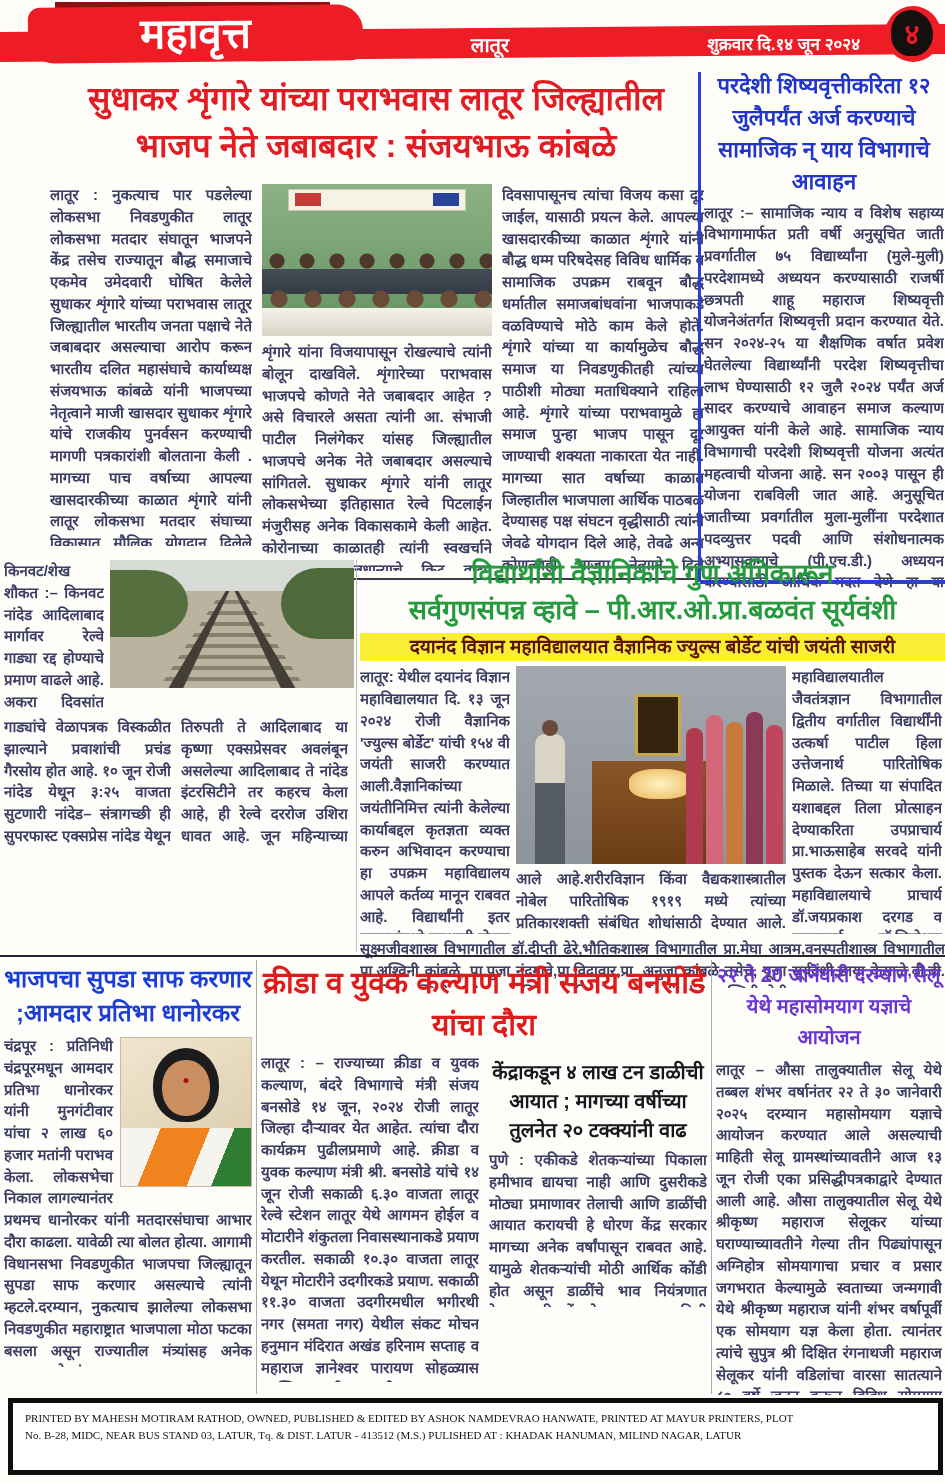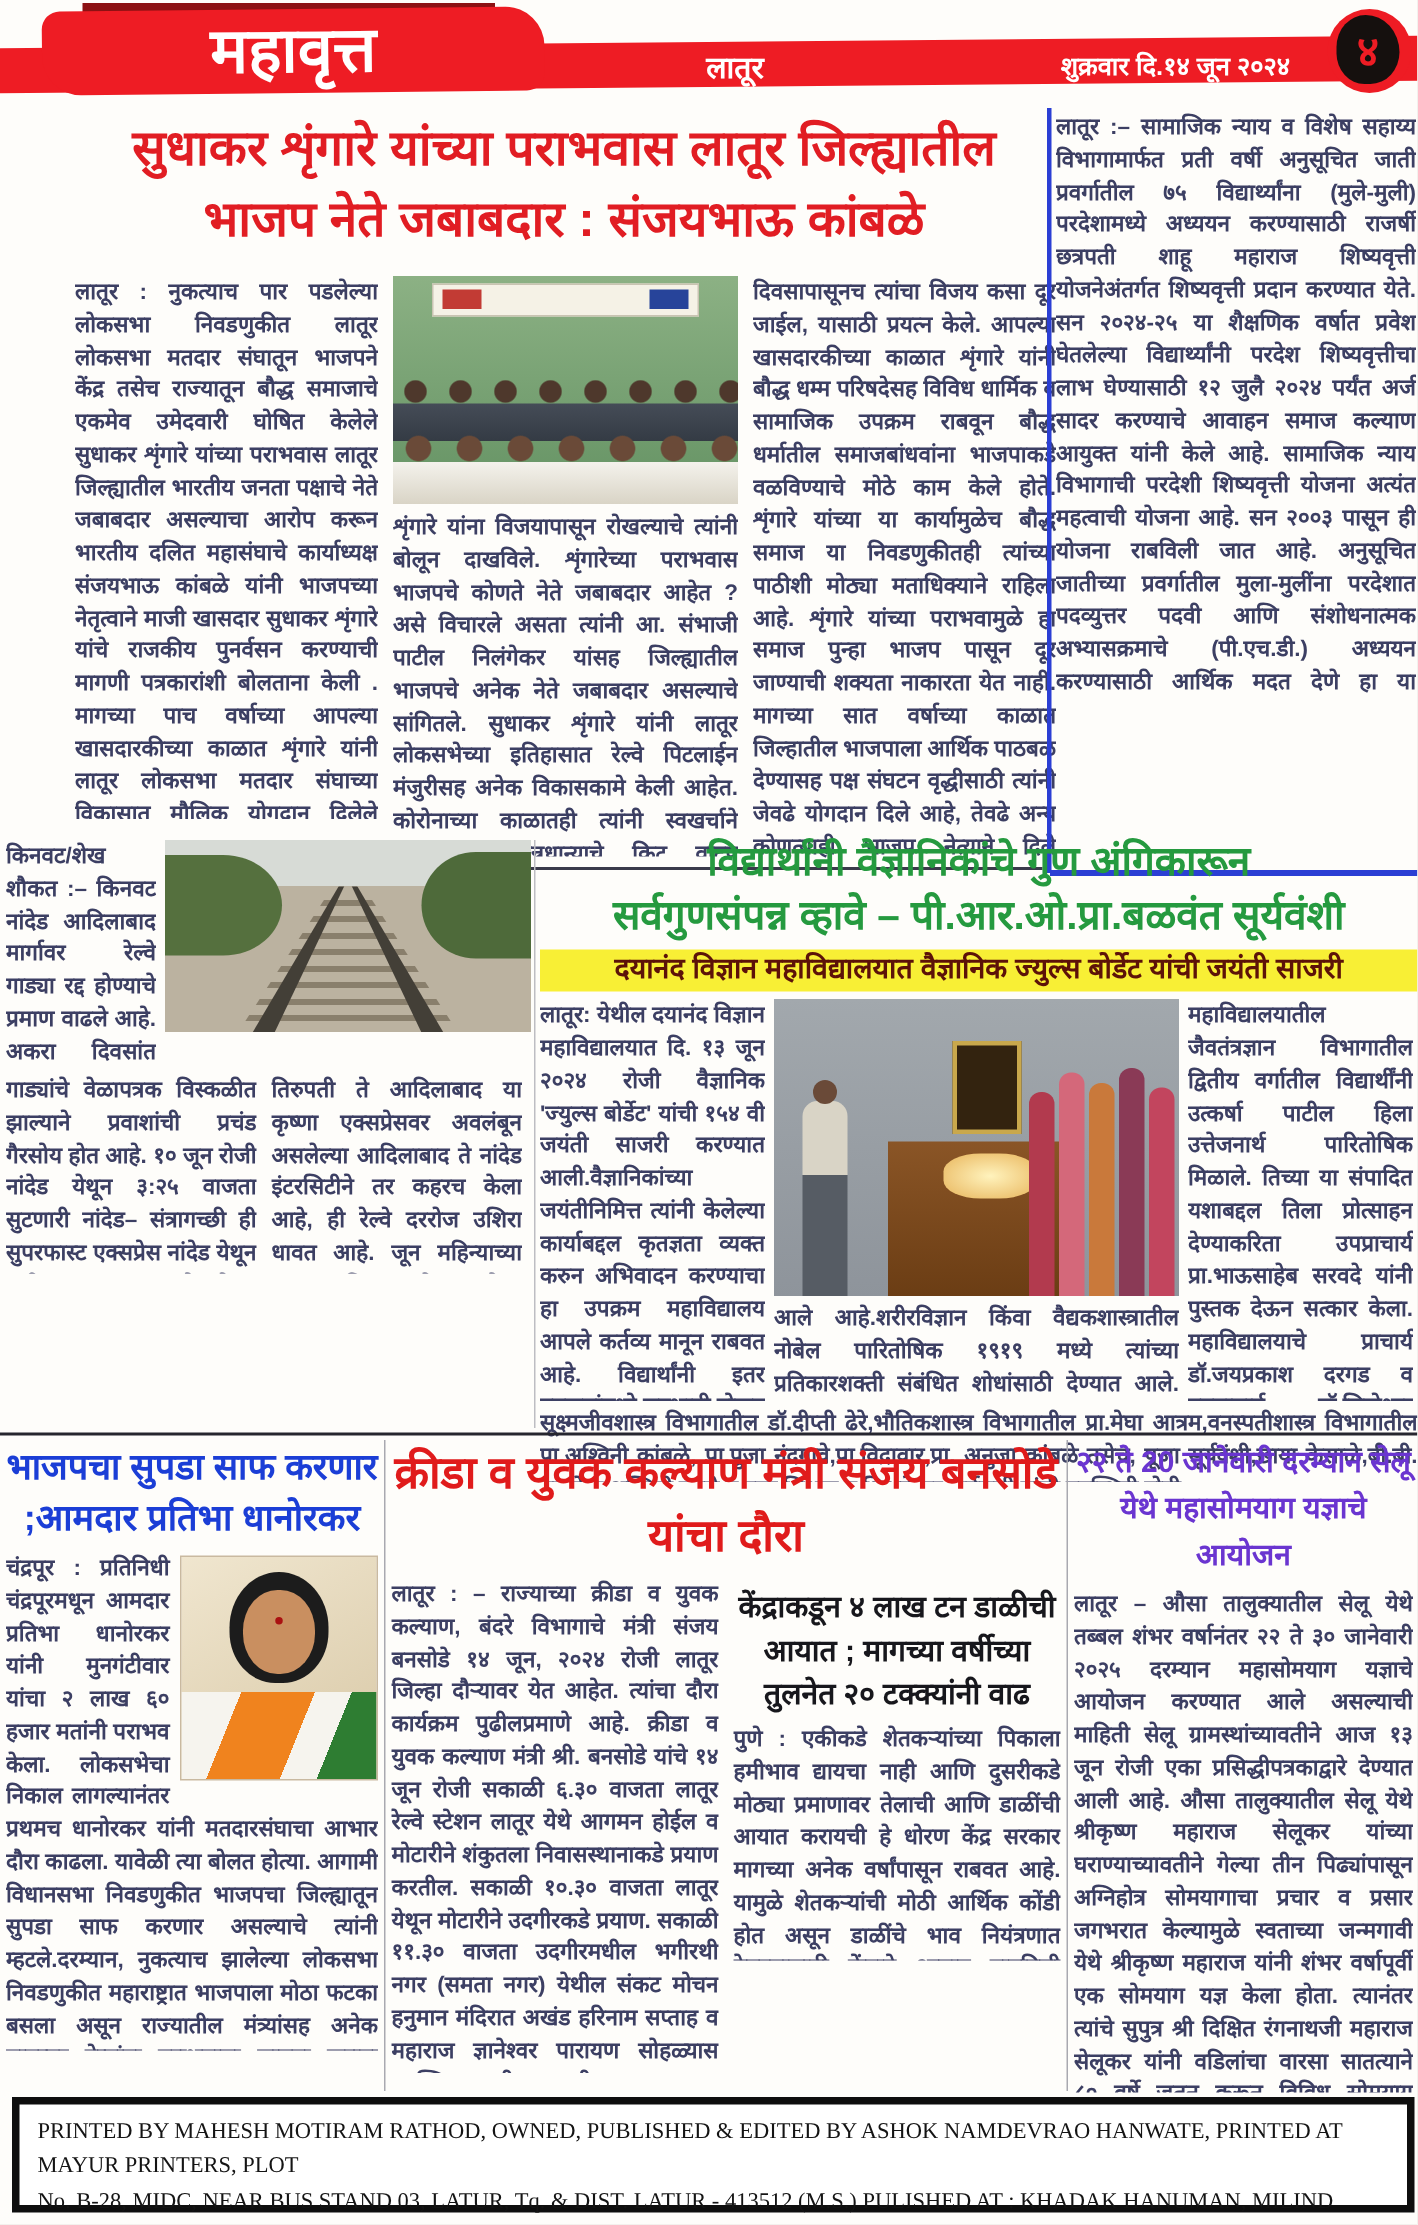--- a/index.html
+++ b/index.html
@@ -113,21 +113,21 @@
   .min-c1{width:218px;height:330px;}
   .min-c2{width:218px;}
   .min-c2-top{height:92px;}
   .dal-body{height:158px;}
 
   .som-article{left:716px;top:960px;width:226px;height:434px;}
   .som-body{height:336px;margin-top:6px;}
 
   
   .footer{left:8px;top:1398px;width:901px;height:53px;border:5px solid #0e0e0e;background:#fff;
-      padding:7px 12px;font-family:"Liberation Serif","DejaVu Serif",serif;font-size:15px;line-height:1.55;color:#141414;}
+      padding:7px 12px;font-family:"Liberation Serif","DejaVu Serif",serif;font-size:11px;line-height:1.55;color:#141414;}
 </style>
 </head>
 <body>
 
 <div class="page">
 
   <div class="abs mast-strip"></div>
   <div class="abs mast-band"></div>
   <div class="abs mast-logo">
     <span>महावृत्त</span>
@@ -149,20 +149,21 @@
         <div class="crowd-back"></div>
         <div class="crowd-front"></div>
       </div>
       <div class="mid-text body-text">शृंगारे यांना विजयापासून रोखल्याचे त्यांनी बोलून दाखविले. शृंगारेच्या पराभवास भाजपचे कोणते नेते जबाबदार आहेत ? असे विचारले असता त्यांनी आ. संभाजी पाटील निलंगेकर यांसह जिल्ह्यातील भाजपचे अनेक नेते जबाबदार असल्याचे सांगितले. सुधाकर शृंगारे यांनी लातूर लोकसभेच्या इतिहासात रेल्वे पिटलाईन मंजुरीसह अनेक विकासकामे केली आहेत. कोरोनाच्या काळातही त्यांनी स्वखर्चाने गोरगरिबांना अन्नधान्याचे किट वाटप करण्याचे काम केले आहे.  भाजपच्या सर्व गट – तटातील नेत्यांना सोबत घेऊन चालणाऱ्या शृंगारे यांचा मूळ पिंडच सेवाभाव जोपासणारा होता. आपल्या समाजासह सर्वच समाज बांधवांशी त्यांचे अत्यंत स्नेहाचे , जिव्हाळ्याचे संबंध होते. त्यांचे सर्वांशी असलेले जिव्हाळ्याचे संबंधच जिल्ह्यातील भाजप नेत्यांना पाहवत नव्हते. त्यामुळेच केंद्रीय नेतृत्वाकडून आपल्या कार्यक्षमतेच्या जोरावर पहिल्या उमेदवारी यादीत उमेदवारी घोषित झालेल्या शृंगारे यांना  भाजपच्या जिल्हातील नेत्यांनी अगदी प्रचाराच्या पहिल्या</div>
     </div>
     <div class="main-col body-text">दिवसापासूनच त्यांचा विजय कसा दूर जाईल, यासाठी प्रयत्न केले. आपल्या खासदारकीच्या काळात शृंगारे यांनी बौद्ध धम्म परिषदेसह विविध धार्मिक व सामाजिक उपक्रम राबवून बौद्ध धर्मातील समाजबांधवांना भाजपाकडे वळविण्याचे मोठे काम केले होते. शृंगारे यांच्या या कार्यामुळेच बौद्ध समाज या निवडणुकीतही त्यांच्या पाठीशी मोठ्या मताधिक्याने राहिला आहे. शृंगारे यांच्या पराभवामुळे हा समाज पुन्हा भाजप पासून दूर जाण्याची शक्यता नाकारता येत नाही. मागच्या सात वर्षाच्या काळात जिल्हातील भाजपाला आर्थिक पाठबळ देण्यासह पक्ष संघटन वृद्धीसाठी त्यांनी जेवढे योगदान दिले आहे, तेवढे अन्य कोणत्याही भाजप नेत्याने दिले नसल्याचे कांबळे यांनी बोलून दाखविले. एवढे सगळे करणाऱ्या नेत्यालाच स्वपक्षाचे नेतेच जर विश्वासघात करून पराभूत करत असतील तर विश्वासाची अपेक्षा करायची तरी कोणाकडून ? अशी भावना कांबळे यांनी व्यक्त केली. या सर्व समाजासाठी सर्वतोपरी योगदान देणाऱ्या सुधाकर शृंगारे यांच्या नेतृत्वाकडे लक्ष देऊन चालणाऱ्या समाजबांधवांनी यावेळी संजयभाऊ कांबळे यांच्यासह प्रा. बाळाजी आचार्य, एड. सुभाष सोनकांबळे, मयुर सोनकांबळे, संतोष धोत्रे, धम्मानंद वाघमारे, नामदेव बनसोडे, सतीश वाघमारे, अरविंद सोनकांबळे, बिलास कांबळे, बबन वाघमारे, चेतन महालिंगे, धम्मपाल सावंत, कैलास श्रीरामवार, गोविंद गायकवाड, आदी मान्यवर मोठ्या संख्येने उपस्थित होते.</div>
   </div>
 
   <div class="abs vline-blue"></div>
   <div class="abs sch-col">
+    <div class="sch-headline">परदेशी शिष्यवृत्तीकरिता १२ जुलैपर्यंत अर्ज करण्याचे सामाजिक न् याय विभागाचे आवाहन</div>
     <div class="sch-body body-text">लातूर :–  सामाजिक न्याय व विशेष सहाय्य विभागामार्फत प्रती वर्षी अनुसूचित जाती प्रवर्गातील ७५ विद्यार्थ्यांना (मुले-मुली) परदेशामध्ये अध्ययन करण्यासाठी राजर्षी छत्रपती शाहू महाराज शिष्यवृत्ती योजनेअंतर्गत शिष्यवृत्ती प्रदान करण्यात येते. सन २०२४-२५ या शैक्षणिक वर्षात प्रवेश घेतलेल्या विद्यार्थ्यांनी परदेश शिष्यवृत्तीचा लाभ घेण्यासाठी १२ जुलै २०२४ पर्यंत अर्ज सादर करण्याचे आवाहन समाज कल्याण आयुक्त यांनी केले आहे. सामाजिक न्याय विभागाची परदेशी शिष्यवृत्ती योजना अत्यंत महत्वाची योजना आहे. सन २००३ पासून ही योजना राबविली जात आहे. अनुसूचित जातीच्या प्रवर्गातील मुला-मुलींना परदेशात पदव्युत्तर पदवी आणि संशोधनात्मक अभ्यासक्रमाचे (पी.एच.डी.) अध्ययन करण्यासाठी आर्थिक मदत देणे हा या योजनेचा मुख्य उद्देश आहे. या योजनेंतर्गत राज्यातील अनुसूचित जातीच्या प्रवर्गातील पदव्युत्तर पदवी आणि पी.एच.डी.साठी अध्ययनात (टाईम्स क्यूएस वर्ल्ड रँकिंग) २०० च्या आतील परदेशातील शैक्षणिक संस्थेमध्ये प्रवेश घेणाऱ्या ७५ विद्यार्थ्यांना ही शिष्यवृत्ती मंजूर करण्यात येते. त्यापैकी ३० टक्के जागावर मुलींची गुणवत्तेनुसार निवड करण्यात येणार आहे. या योजनेचा लाभ घेण्यासाठी विद्यार्थ्यांनी विहीत नमुन्यातील अर्ज शासनाच्या अधिकृत संकेतस्थळावरील 'ताज्या घडामोडी' या लिंकवरुन डाऊनलोड करुन घ्यावी. परिपूर्ण अर्ज विहीत मुदतीत व आवश्यक त्या कागदपत्रासह, समाज कल्याण आयुक्तालय, ३, चर्च पथ, महाराष्ट्र राज्य, पुणे-४११००१ या पत्त्यावर पाठवावेत. या योजनेसाठी पात्र असणाऱ्या विद्यार्थ्यांना विमान प्रवास भाडे, परदेशातील शैक्षणिक संस्थेची शिक्षण फी, निर्वाह भत्ता, आकस्मिक खर्च याचा लाभ मिळणार आहेत. पदव्युत्तर अभ्यासक्रमासाठी ३५ वर्ष व पीएचडीसाठी ४० वर्ष ही कमाल वयोमर्यादा असेल. भारतीय आयुर्विज्ञान परिषदेच्या संकेतस्थळावरील एमडी व एमएस अभ्यासक्रम प्रवेशासाठी पात्र असतील. त्याचप्रमाणे अधिक माहितीसाठी संकेतस्थळास भेट द्यावी, असे समाज कल्याण आयुक्तांनी केले आहे.</div>
   </div>
   <div class="abs hrule-blue"></div>
   <div class="abs hrule-dark-mid"></div>
 
   <div class="abs rail-article">
     <div class="rail-row">
       <div class="rail-intro body-text">किनवट/शेख शौकत :– किनवट नांदेड आदिलाबाद मार्गावर रेल्वे गाड्या रद्द होण्याचे प्रमाण वाढले आहे. अकरा दिवसांत आदिलाबाद–नांदेड इंटरसिटी एक्सप्रेस चारवेळा रद्द झाल्याने प्रवाशांचे टेन्शन वाढले. नांदेड विभागातील नांदेड ते आदिलाबाद या मार्गावर रेल्वे</div>
       <div class="rail-photo">
         <div class="rail-trees-l"></div>

